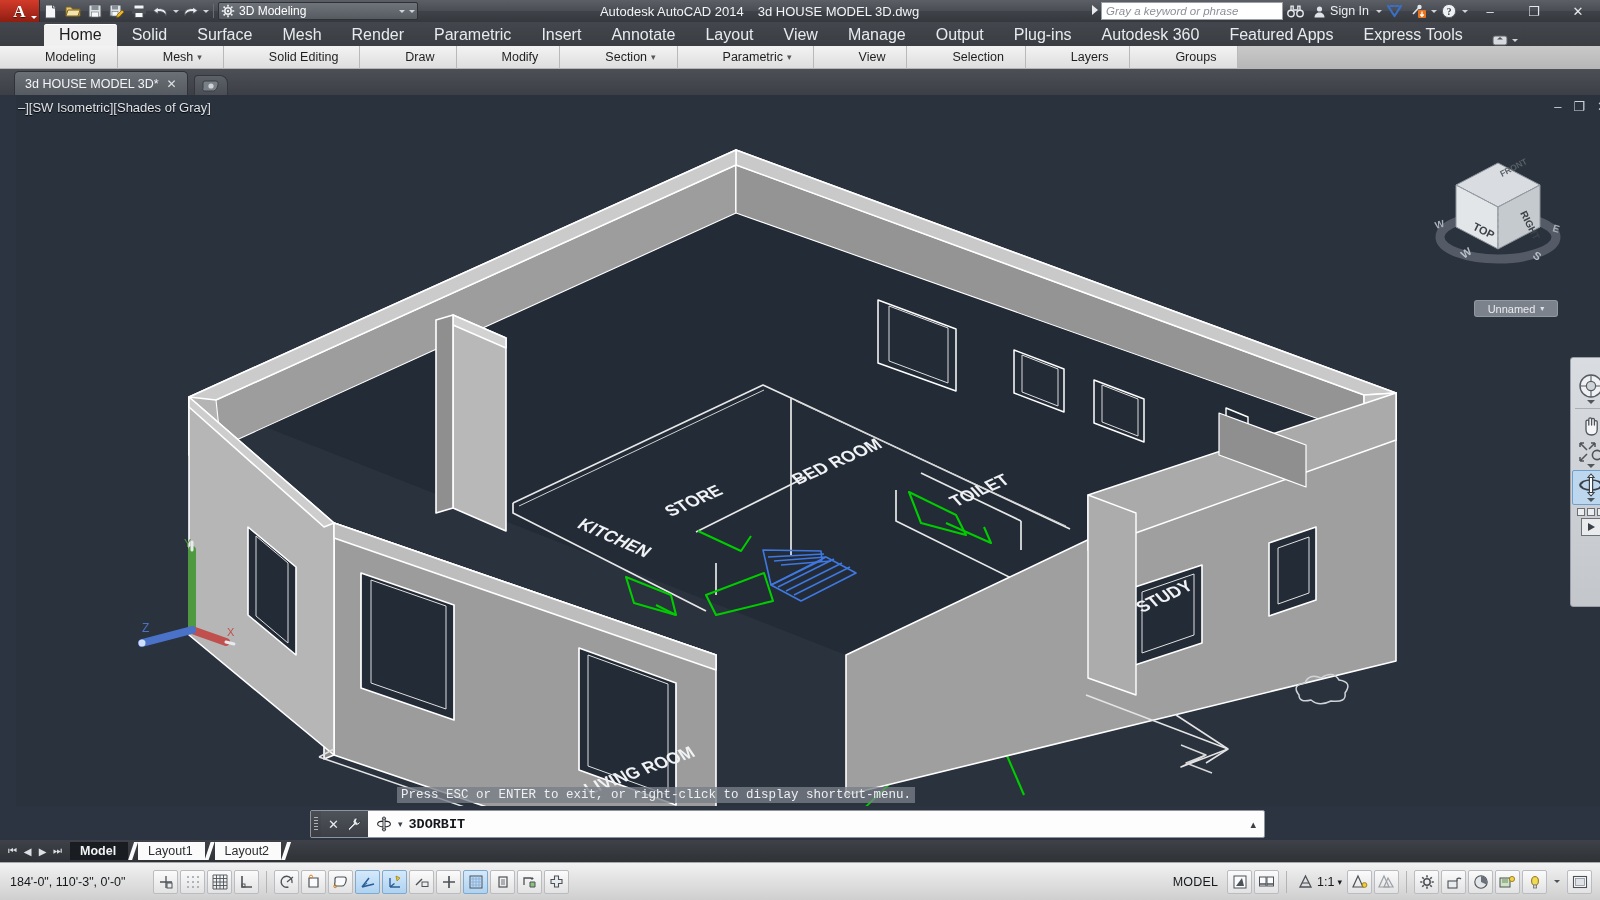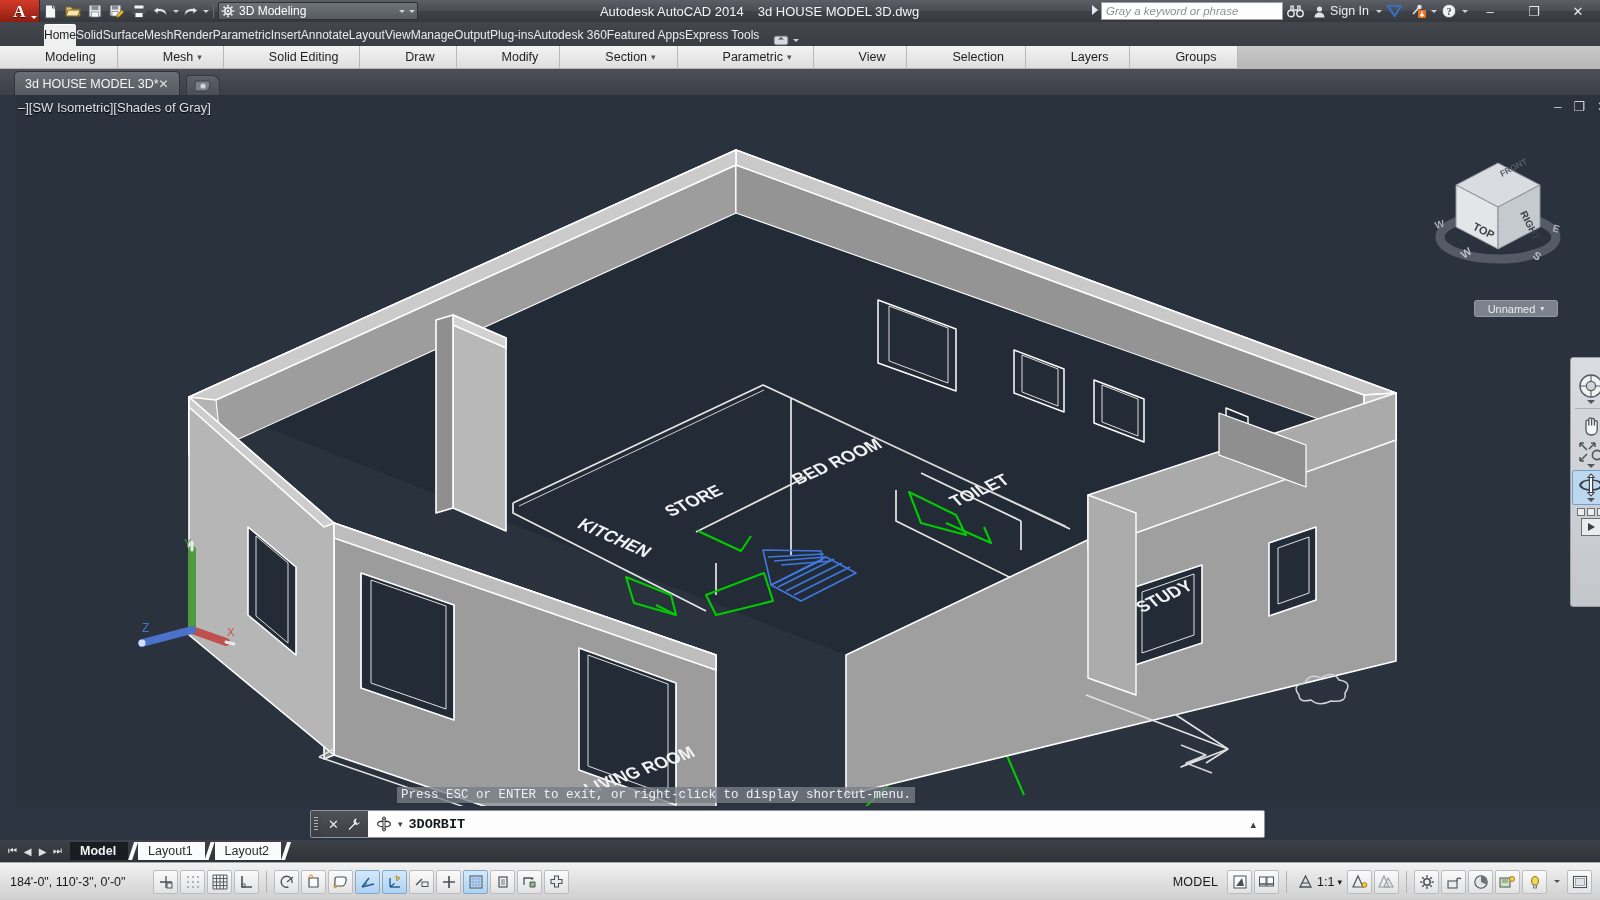--- a/index.html
+++ b/index.html
@@ -62,22 +62,22 @@
   .winbtns{display:flex;align-items:center;height:22px;}
   .winbtn{width:44px;height:22px;display:flex;align-items:center;justify-content:center;color:#e6e9ec;font-size:13px;}
 
   
   .ribbontabs{
     position:absolute;top:22px;left:0;width:1600px;height:24px;
     background:linear-gradient(to bottom,#43474d 0%,#3a3e43 100%);
     display:flex;align-items:flex-end; padding-left:44px;
   }
   .rtab{
-    height:22px;padding:0 0;display:flex;align-items:center;
-    color:#e8ebee;font-size:12px;white-space:nowrap;
+    height:22px;padding:0 15px;display:flex;align-items:center;
+    color:#e8ebee;font-size:16px;white-space:nowrap;
   }
   .rtab.active{
     background:#f0f0f0;color:#1c1c1c;border-radius:3px 3px 0 0;height:22px;
     box-shadow:inset 0 1px 0 #fff;
   }
   .camera-btn{display:flex;align-items:center;gap:3px;margin-left:14px;}
 
   
   .panelrow{
     position:absolute;top:46px;left:0;width:1600px;height:23px;
@@ -92,21 +92,21 @@
   .pnl-fill{flex:1;height:23px;background:linear-gradient(to bottom,#c9c9c9,#b6b6b6);}
 
   
   .filetabs{
     position:absolute;top:69px;left:0;width:1600px;height:26px;
     background:linear-gradient(to bottom,#4c5056,#3c4046);
     display:flex;align-items:flex-end;padding-left:14px;
   }
   .ftab{
     height:24px;background:linear-gradient(to bottom,#6b7077,#565b62);
-    border-radius:5px 5px 0 0;display:flex;align-items:center;gap:0;
+    border-radius:5px 5px 0 0;display:flex;align-items:center;gap:8px;
     padding:0 10px;color:#f3f5f7;font-size:12.5px;white-space:nowrap;
     border:1px solid #2f3237;border-bottom:none;
   }
   .ftab .x{color:#dfe2e5;font-size:12px;}
   .ftab-plus{
     width:34px;height:20px;margin-left:6px;border-radius:4px 8px 0 0;
     background:linear-gradient(to bottom,#5c6167,#4a4e54);border:1px solid #33363b;border-bottom:none;
     display:flex;align-items:center;justify-content:center;
   }
 

